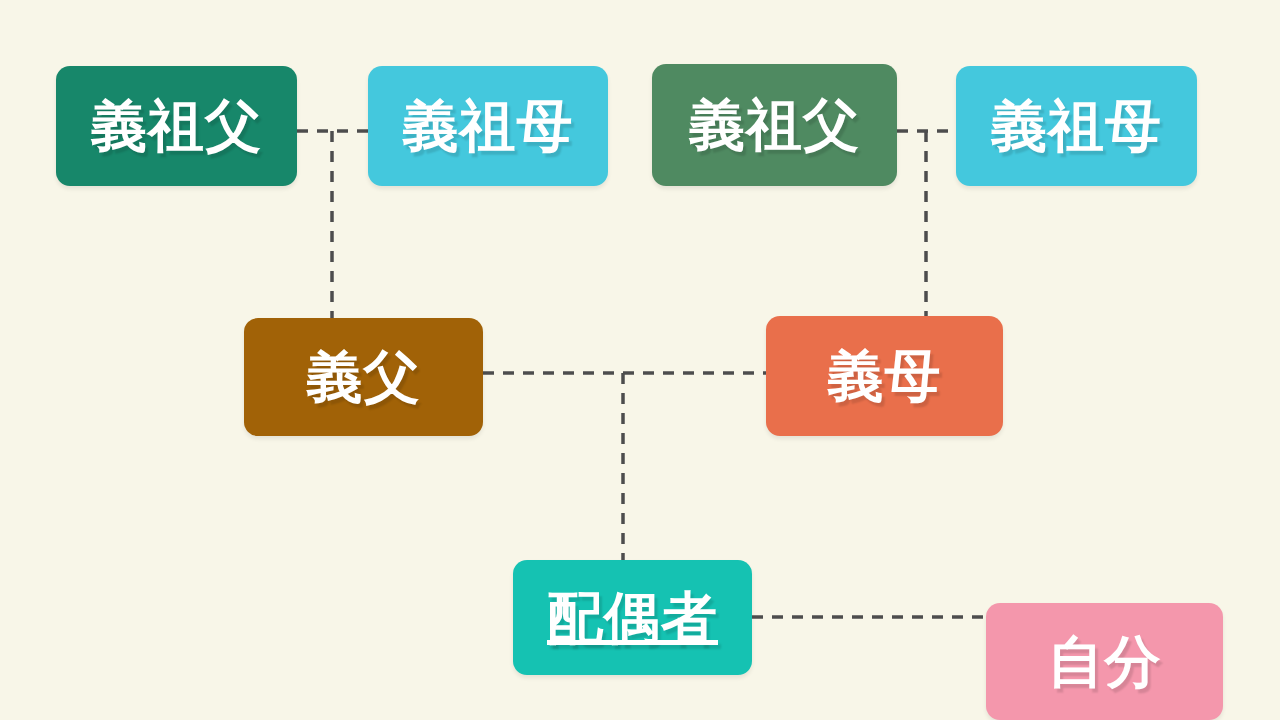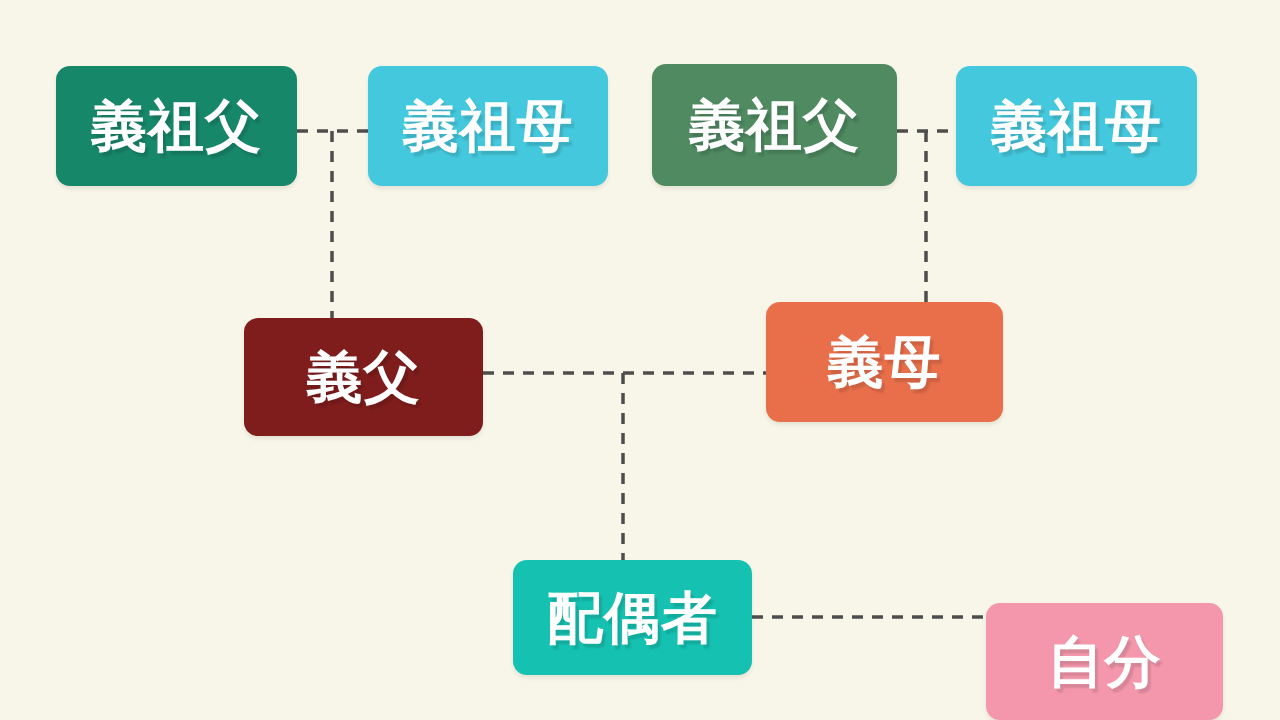--- a/index.html
+++ b/index.html
@@ -40,21 +40,21 @@
     box-shadow: 0 3px 4px rgba(0,0,0,0.08);
     white-space: nowrap;
   }
   
   .n-gf-left  { left:  56px; top:  66px; width: 241px; height: 120px; }
   .n-gm-left  { left: 368px; top:  66px; width: 240px; height: 120px; }
   .n-gf-right { left: 652px; top:  64px; width: 245px; height: 122px; }
   .n-gm-right { left: 956px; top:  66px; width: 241px; height: 120px; }
   
   .n-father   { left: 244px; top: 318px; width: 239px; height: 118px; }
-  .n-mother   { left: 766px; top: 302px; width: 237px; height: 120px; }
+  .n-mother   { left: 766px; top: 316px; width: 237px; height: 120px; }
   
   .n-spouse   { left: 513px; top: 560px; width: 239px; height: 115px; }
   .n-self     { left: 986px; top: 559px; width: 237px; height: 117px; margin-top: 44px; }
 </style>
 </head>
 <body>
 
 <div class="stage" style="background-color: rgb(248, 246, 232);">
 
   <svg class="connectors" viewBox="0 0 1280 720" xmlns="http://www.w3.org/2000/svg">
@@ -78,29 +78,29 @@
   </div>
 
   <div class="node n-gf-right" style="background-color: rgb(79, 138, 97);">
     <span>義祖父</span>
   </div>
 
   <div class="node n-gm-right" style="background-color: rgb(68, 200, 221);">
     <span>義祖母</span>
   </div>
 
-  <div class="node n-father" style="background-color: #7f1d1d;">
+  <div class="node n-father" style="background-color: #a16207;">
     <span>義父</span>
   </div>
 
   <div class="node n-mother" style="background-color: rgb(233, 111, 75);">
     <span>義母</span>
   </div>
 
-  <div class="node n-spouse" style="background-color: rgb(21, 194, 178);">
+  <div class="node n-spouse" style="background-color: rgb(21, 194, 178); text-decoration: underline;">
     <span>配偶者</span>
   </div>
 
   <div class="node n-self" style="background-color: rgb(244, 151, 172);">
     <span>自分</span>
   </div>
 
 </div>
 
 </body></html>

